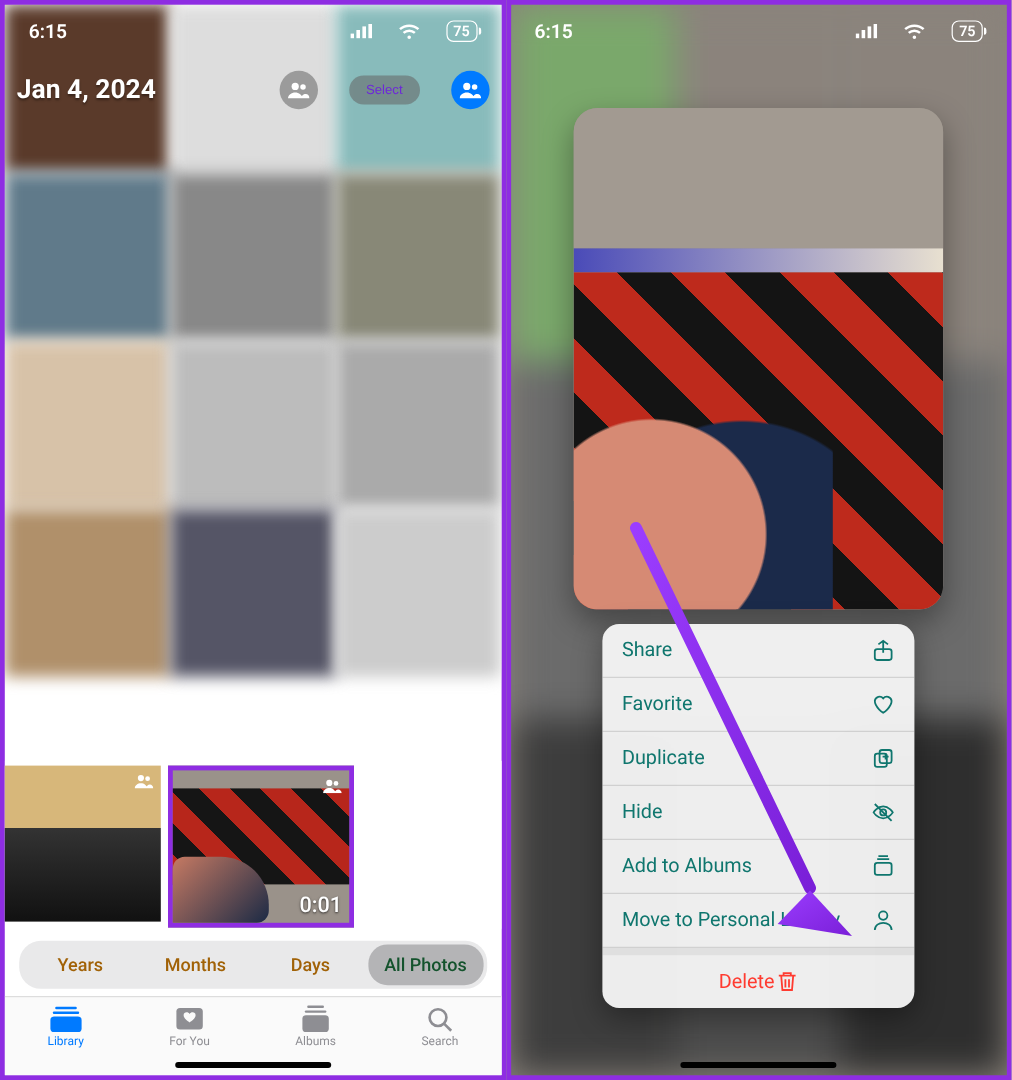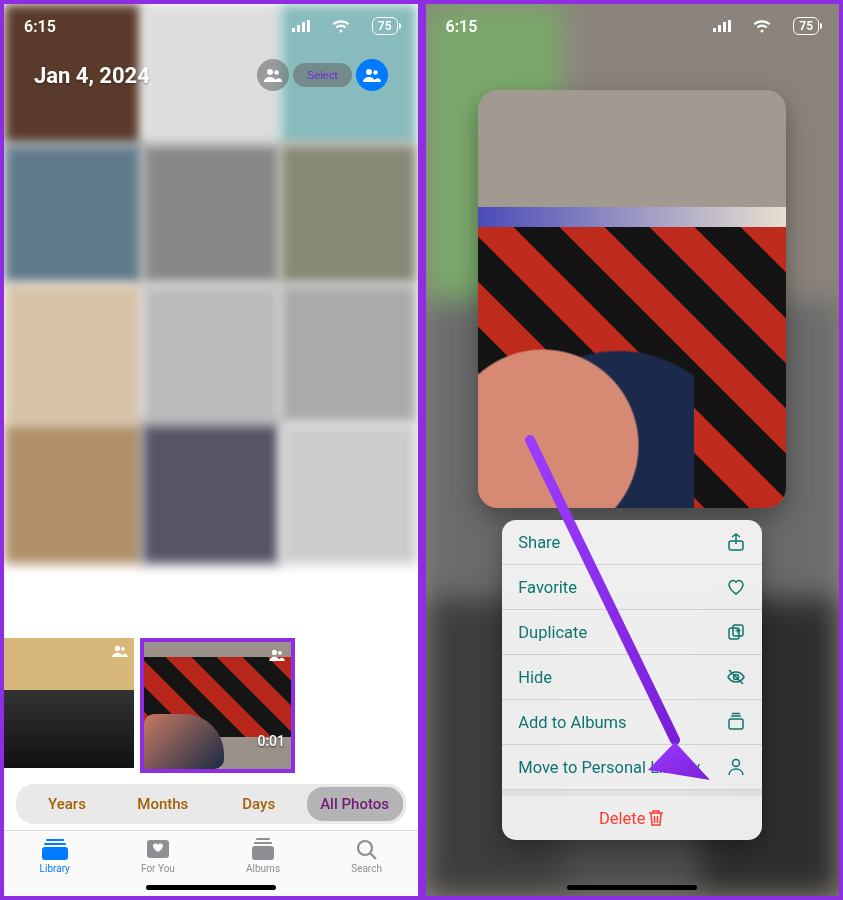--- a/index.html
+++ b/index.html
@@ -95,22 +95,22 @@
   .photo-grid-bg > div:nth-child(11){background:#556;}
   .photo-grid-bg > div:nth-child(12){background:#ccc;}
 
   .date-header {
     position: absolute;
     top: 55px;
     left: 0;
     width: 100%;
     display: flex;
     align-items: center;
-    gap: 4px;
-    padding: 0 30px;
+    gap: 26px;
+    padding: 0 10px;
     z-index: 20;
   }
   .date-title {
     color: #fff;
     font-size: 22px;
     font-weight: 700;
     flex: 1;
     text-shadow: 0 1px 2px rgba(0,0,0,0.4);
   }
   .people-chip {
@@ -179,24 +179,24 @@
   }
   .thumb-badge-people {
     position: absolute;
     top: 4px;
     right: 6px;
     color: #fff;
     z-index: 2;
   }
   .thumb-duration {
     position: absolute;
-    bottom: 20px;
+    bottom: 4px;
     right: 6px;
     color: #fff;
-    font-size: 14px;
+    font-size: 18px;
     font-weight: 500;
     text-shadow: 0 1px 2px rgba(0,0,0,.7);
     z-index: 2;
   }
   .view-tabs {
     display: flex;
     justify-content: space-around;
     align-items: center;
     background: #e9e9ea;
     border-radius: 18px;
@@ -207,21 +207,21 @@
     flex: 1;
     text-align: center;
     padding: 8px 6px;
     font-size: 15px;
     font-weight: 500;
     color: #a16207;
     border-radius: 16px;
   }
   .view-tab.active {
     background: #b4b4b6;
-    color: #701a75;
+    color: #14532d;
   }
   .tab-bar {
     display: flex;
     justify-content: space-around;
     padding: 6px 0 22px 0;
     border-top: 0.5px solid #ddd;
     background: #fafafa;
   }
   .tab-item {
     display: flex;

